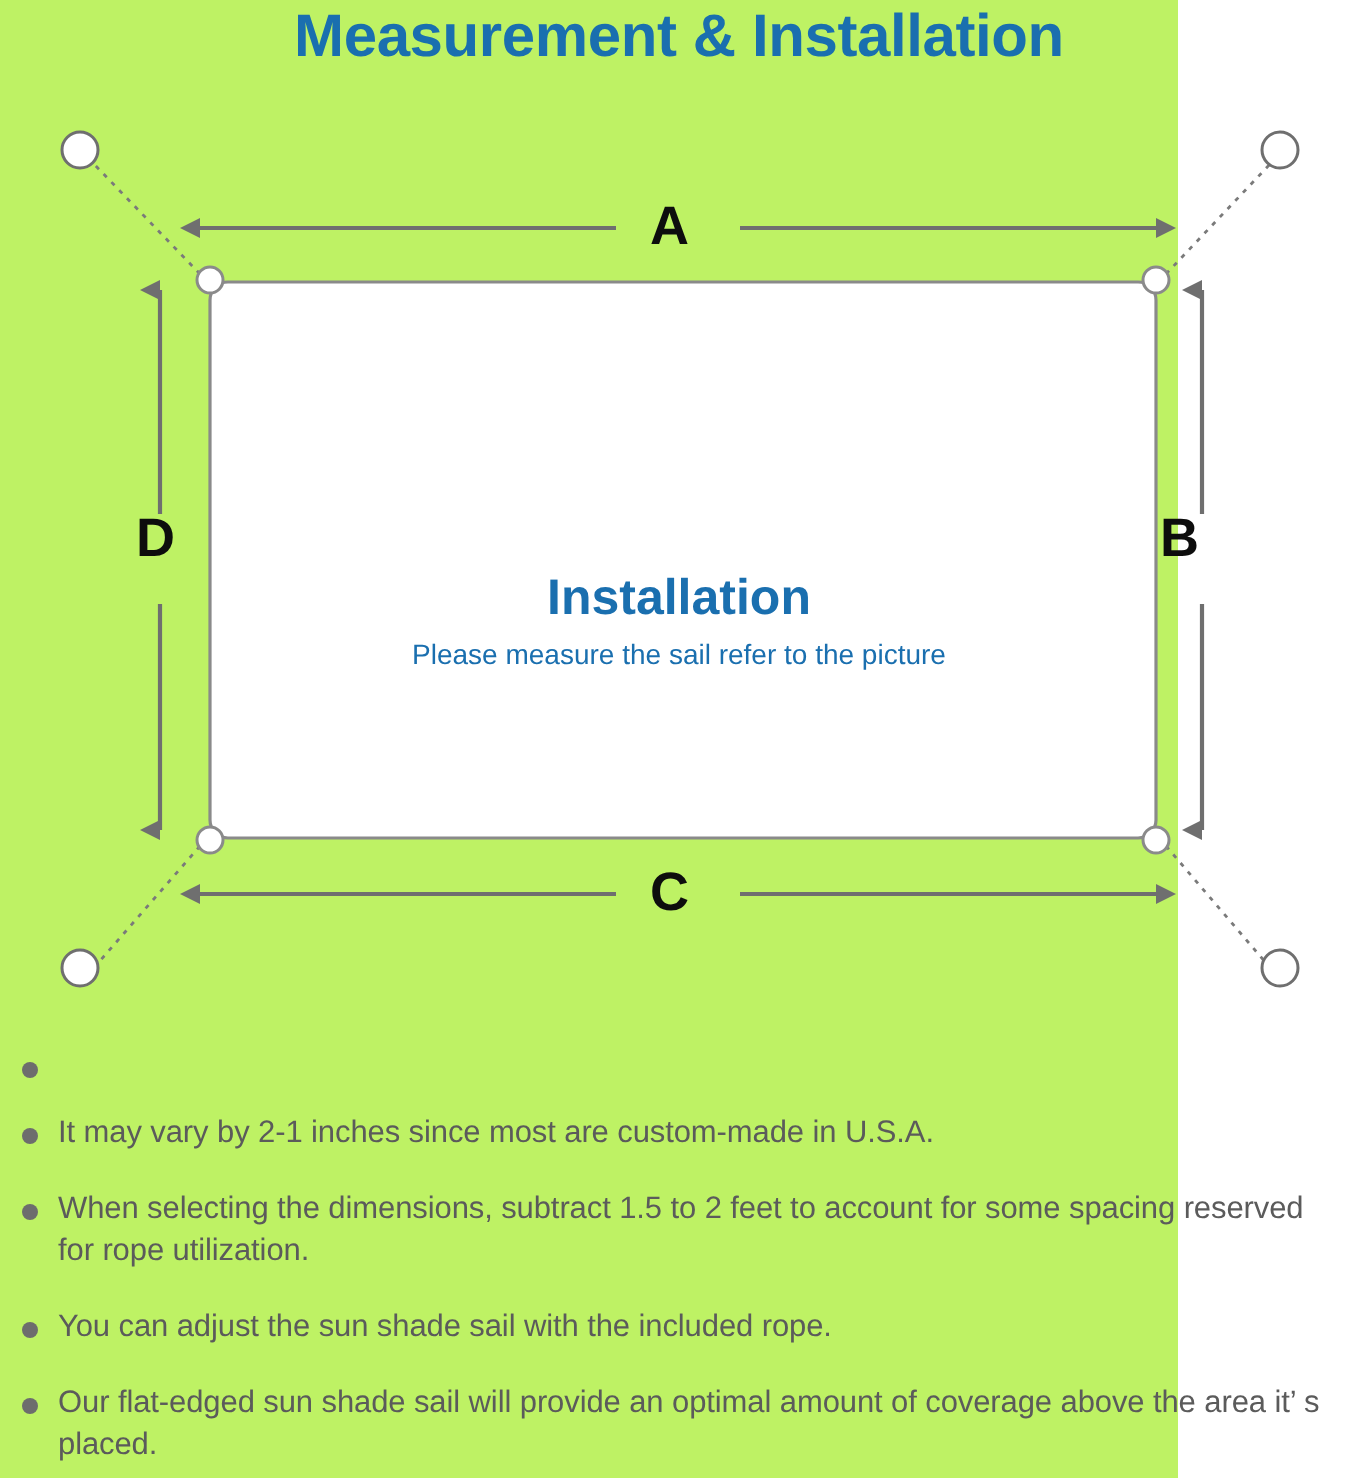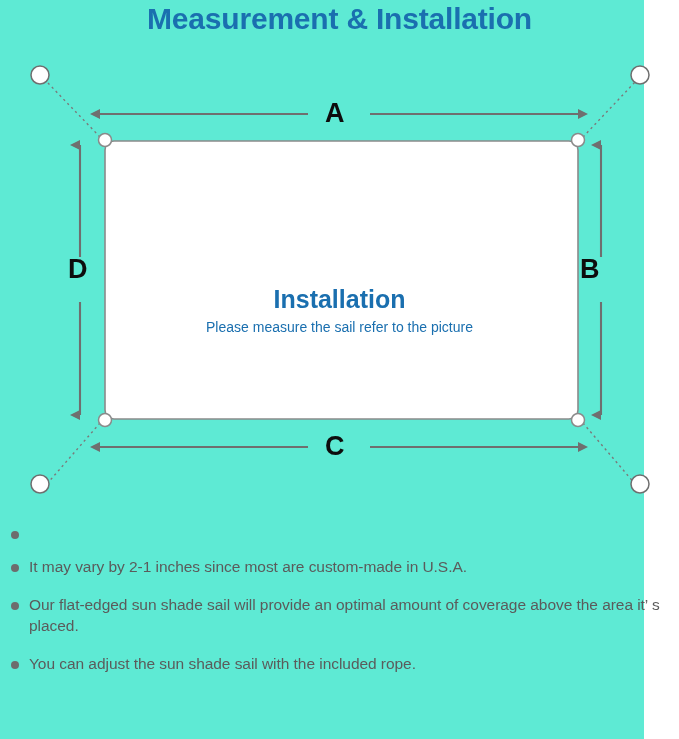--- a/index.html
+++ b/index.html
@@ -9,23 +9,23 @@
   }
   body {
     width: 679px;
     height: 739px;
     font-family: "Liberation Sans", sans-serif;
     overflow: hidden;
     position: relative;
   }
   #page {
     position: relative;
-    width: 644px;
+    width: 589px;
     height: 739px;
-    background: #5eead4;
+    background: #bef264;
   }
   .title {
     position: absolute;
     left: 0;
     top: 0;
     width: 679px;
     text-align: center;
     font-size: 30px;
     font-weight: bold;
     color: #1a6faf;
@@ -186,21 +186,25 @@
   <div class="bullets">
     <div class="bullet-row">
       <span class="bullet-dot"></span>
     </div>
     <div class="bullet-row">
       <span class="bullet-dot"></span>
       <span class="bullet-text">It may vary by 2-1 inches since most are custom-made in U.S.A.</span>
     </div>
     <div class="bullet-row">
       <span class="bullet-dot"></span>
+      <span class="bullet-text">When selecting the dimensions, subtract 1.5 to 2 feet to account for some spacing reserved for rope utilization.</span>
+    </div>
+    <div class="bullet-row">
+      <span class="bullet-dot"></span>
+      <span class="bullet-text">You can adjust the sun shade sail with the included rope.</span>
+    </div>
+    <div class="bullet-row">
+      <span class="bullet-dot"></span>
       <span class="bullet-text">Our flat-edged sun shade sail will provide an optimal amount of coverage above the area it’  s placed.</span>
     </div>
-    <div class="bullet-row">
-      <span class="bullet-dot"></span>
-      <span class="bullet-text">You can adjust the sun shade sail with the included rope.</span>
-    </div>
   </div>
 
 </div>
 
 </body></html>

